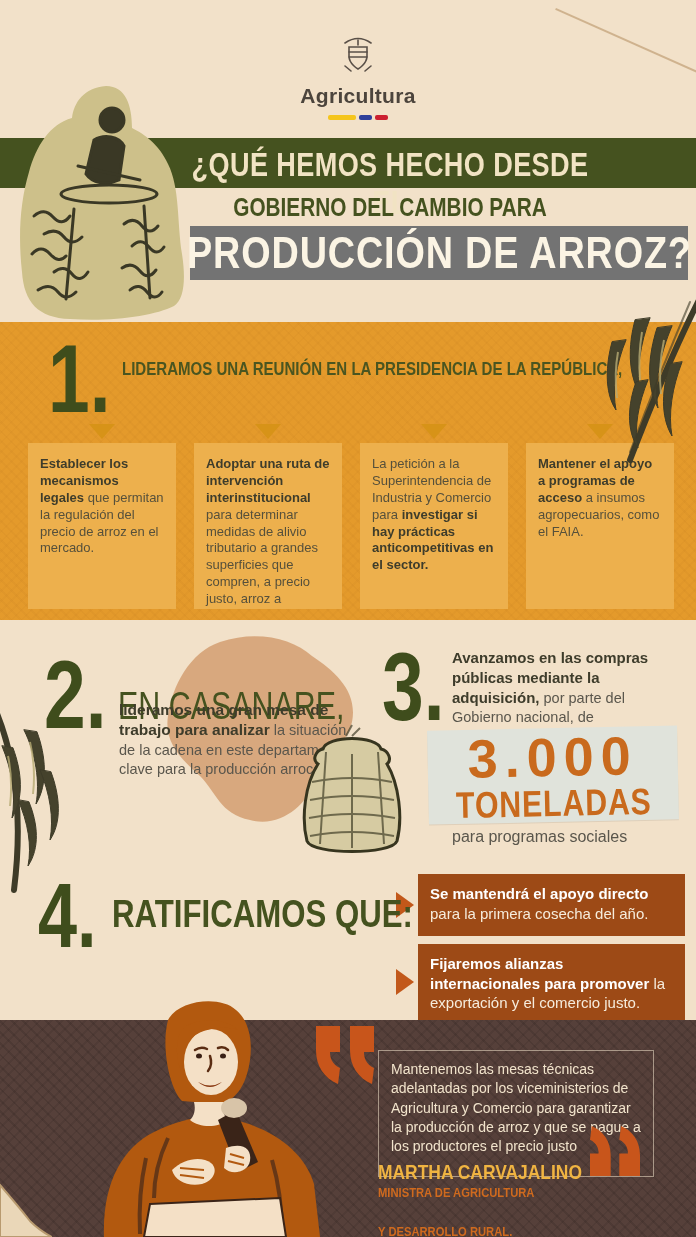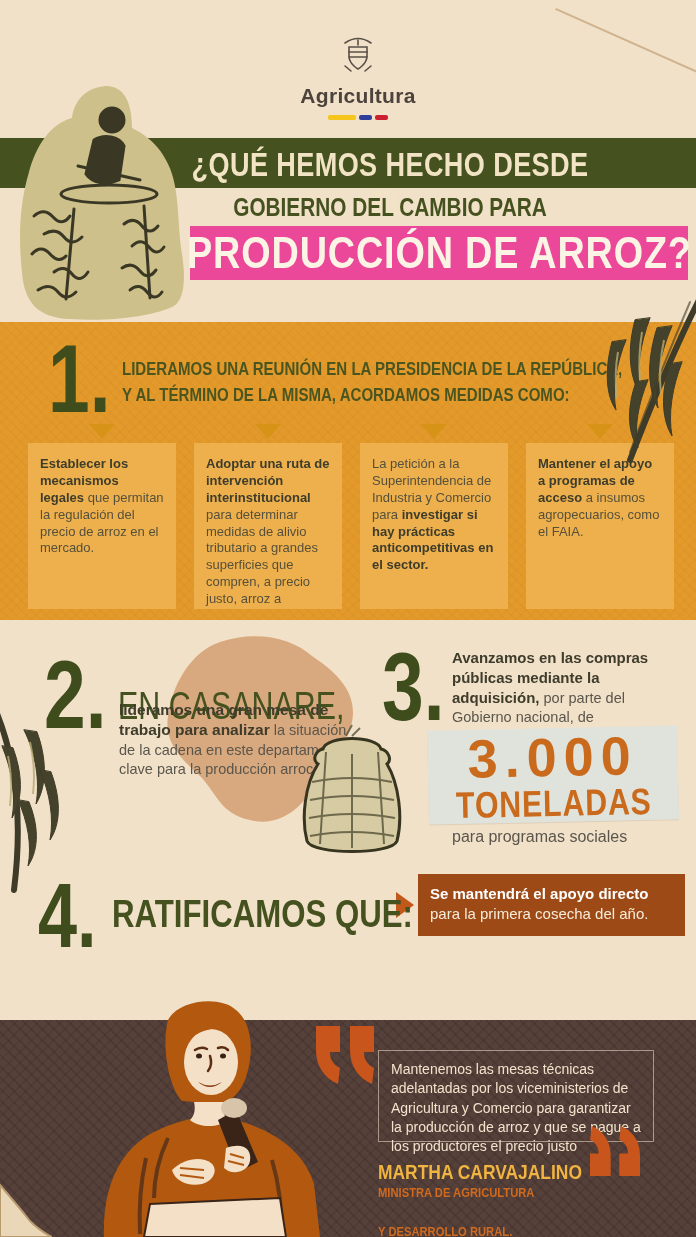--- a/index.html
+++ b/index.html
@@ -32,21 +32,21 @@
   .flag{display:flex;justify-content:center;gap:3px;margin-top:7px;align-items:center;}
   .flag i{display:block;height:5px;border-radius:2px;}
   .crease{left:556px;top:8px;width:190px;height:2px;background:rgba(178,140,92,.55);transform:rotate(24deg);transform-origin:left top;}
 
   
   .green-bar{left:0;top:138px;width:696px;height:50px;background:#45521f;}
   .b-line1{left:130px;top:146px;width:520px;text-align:center;color:#f1e3c3;font-weight:800;font-size:33px;letter-spacing:.5px;}
   .b-line1 .cond-c{transform:scaleX(.82);}
   .b-line2{left:130px;top:192px;width:520px;text-align:center;color:#45521f;font-weight:800;font-size:26px;}
   .b-line2 .cond-c{transform:scaleX(.80);}
-  .orange-box{left:190px;top:226px;width:498px;height:54px;background:#ec4899;display:flex;align-items:center;justify-content:center;}
+  .orange-box{left:190px;top:226px;width:498px;height:54px;background:#737373;display:flex;align-items:center;justify-content:center;}
   .b-line3{color:#fbf4e4;font-weight:800;font-size:45px;letter-spacing:1px;white-space:nowrap;}
   .orange-box .cond-c{transform:scaleX(.84);}
 
   
   .sec1{left:0;top:322px;width:696px;height:298px;background:#e49a2b;}
   .num{font-weight:800;color:#3f4d1c;line-height:.9;}
   .num .cond{transform:scaleX(.78);}
   .n1{left:48px;top:336px;font-size:96px;}
   .s1-head{left:122px;top:356px;width:470px;color:#4a5520;font-weight:800;font-size:17.5px;line-height:1.5;}
   .s1-head .cond{transform:scaleX(.86);white-space:nowrap;}
@@ -77,21 +77,21 @@
   .s4-head{left:112px;top:892px;color:#45521f;font-weight:800;font-size:39px;white-space:nowrap;}
   .s4-head .cond{transform:scaleX(.80);}
   .rbox{left:418px;width:267px;background:#9d4a16;color:#f6ecdc;box-sizing:border-box;padding:10px 12px;font-size:15px;line-height:1.3;}
   .rbox b{color:#ffffff;}
   .rbox1{top:874px;height:62px;}
   .rbox2{top:944px;height:76px;}
   .tri-right{width:0;height:0;border-top:13px solid transparent;border-bottom:13px solid transparent;border-left:18px solid #c2581a;position:absolute;left:-22px;top:50%;margin-top:-13px;}
 
   
   .footer{left:0;top:1020px;width:696px;height:217px;background:#56403a;}
-  .quote-box{left:378px;top:1050px;width:276px;height:92px;border:1px solid rgba(242,228,204,.55);box-sizing:border-box;z-index:2;}
+  .quote-box{left:378px;top:1050px;width:276px;height:127px;border:1px solid rgba(242,228,204,.55);box-sizing:border-box;z-index:2;}
   .quote-text{position:absolute;left:12px;top:9px;width:252px;font-size:14px;line-height:1.38;color:#f2e4cc;}
   .qmark{z-index:3;}
   .name{left:378px;top:1160px;color:#f0b441;font-weight:800;font-size:21px;white-space:nowrap;z-index:3;}
   .name .cond{transform:scaleX(.83);}
   .role{left:378px;color:#cf6a1e;font-weight:800;font-size:13.5px;white-space:nowrap;z-index:3;line-height:1.15;}
   .role .cond{transform:scaleX(.83);}
   .role1{top:1185px;} .role2{top:1200px;margin-top:24px;}
   .svg-ill{pointer-events:none;}
 </style>
 </head>
@@ -145,21 +145,20 @@
       <path d="M116,206 q9,-8 17,2 t15,0"></path>
       <path d="M60,125 l-8,90"></path>
         <path d="M130,122 l6,92"></path>
     </g>
   </svg>
 
   <div class="abs sec1 tex"></div>
   <div class="abs num n1"><span class="cond">1.</span></div>
   <div class="abs s1-head">
     <div><span class="cond">LIDERAMOS UNA REUNIÓN EN LA PRESIDENCIA DE LA REPÚBLICA,</span></div>
-    <div><span class="cond">Y AL TÉRMINO DE LA MISMA, ACORDAMOS MEDIDAS COMO:</span></div>
   </div>
   <div class="abs cards">
     <div class="card-col">
       <div class="tri-down"></div>
       <div class="card"><span></span><b>Establecer los mecanismos legales</b><span> que permitan la regulación del precio de arroz en el mercado.</span></div>
     </div>
     <div class="card-col">
       <div class="tri-down"></div>
       <div class="card"><span></span><b>Adoptar una ruta de intervención interinstitucional</b><span> para determinar medidas de alivio tributario a grandes superficies que compren, a precio justo, arroz a pequeños productores.</span></div>
     </div>
@@ -236,20 +235,24 @@
         <path d="M82,30 L88,122"></path>
     </g>
   </svg>
 
   <div class="abs num n4"><span class="cond">4.</span></div>
   <div class="abs rbox rbox1">
     <span class="tri-right"></span>
     <b>Se mantendrá el apoyo directo</b><span> para la primera cosecha del año.</span>
   </div>
   <div class="abs s4-head"><span class="cond">RATIFICAMOS QUE:</span></div>
+  <div class="abs rbox rbox2">
+    <span class="tri-right"></span>
+    <b>Fijaremos alianzas internacionales para promover</b><span> la exportación y el comercio justo.</span>
+  </div>
 
   <div class="abs footer tex-dark"></div>
 
   <svg class="abs svg-ill" style="left:76px;top:998px;z-index:3" width="264" height="239" viewBox="0 0 264 239">
     <path fill="#b2590f" d="M28,239 C26,186 46,150 78,134 C98,124 116,120 132,118 L154,121 C194,129 228,152 238,186 L244,239 Z"></path>
     <path fill="#b2590f" d="M92,22 C102,2 144,-3 160,12 C176,25 178,52 171,76 C165,96 154,104 143,106 L106,103 C93,90 85,48 92,22 Z"></path>
     <ellipse cx="135" cy="64" rx="27" ry="33" fill="#f4e0c6"></ellipse>
     <path fill="#b2590f" d="M106,32 C116,20 148,18 162,32 C152,27 122,30 114,42 C107,52 105,64 108,78 C99,64 99,42 106,32 Z"></path>
     <g stroke="#5a2c12" stroke-width="2.5" fill="none" stroke-linecap="round">
       <path d="M119,52 q6,-4 12,-1"></path>

